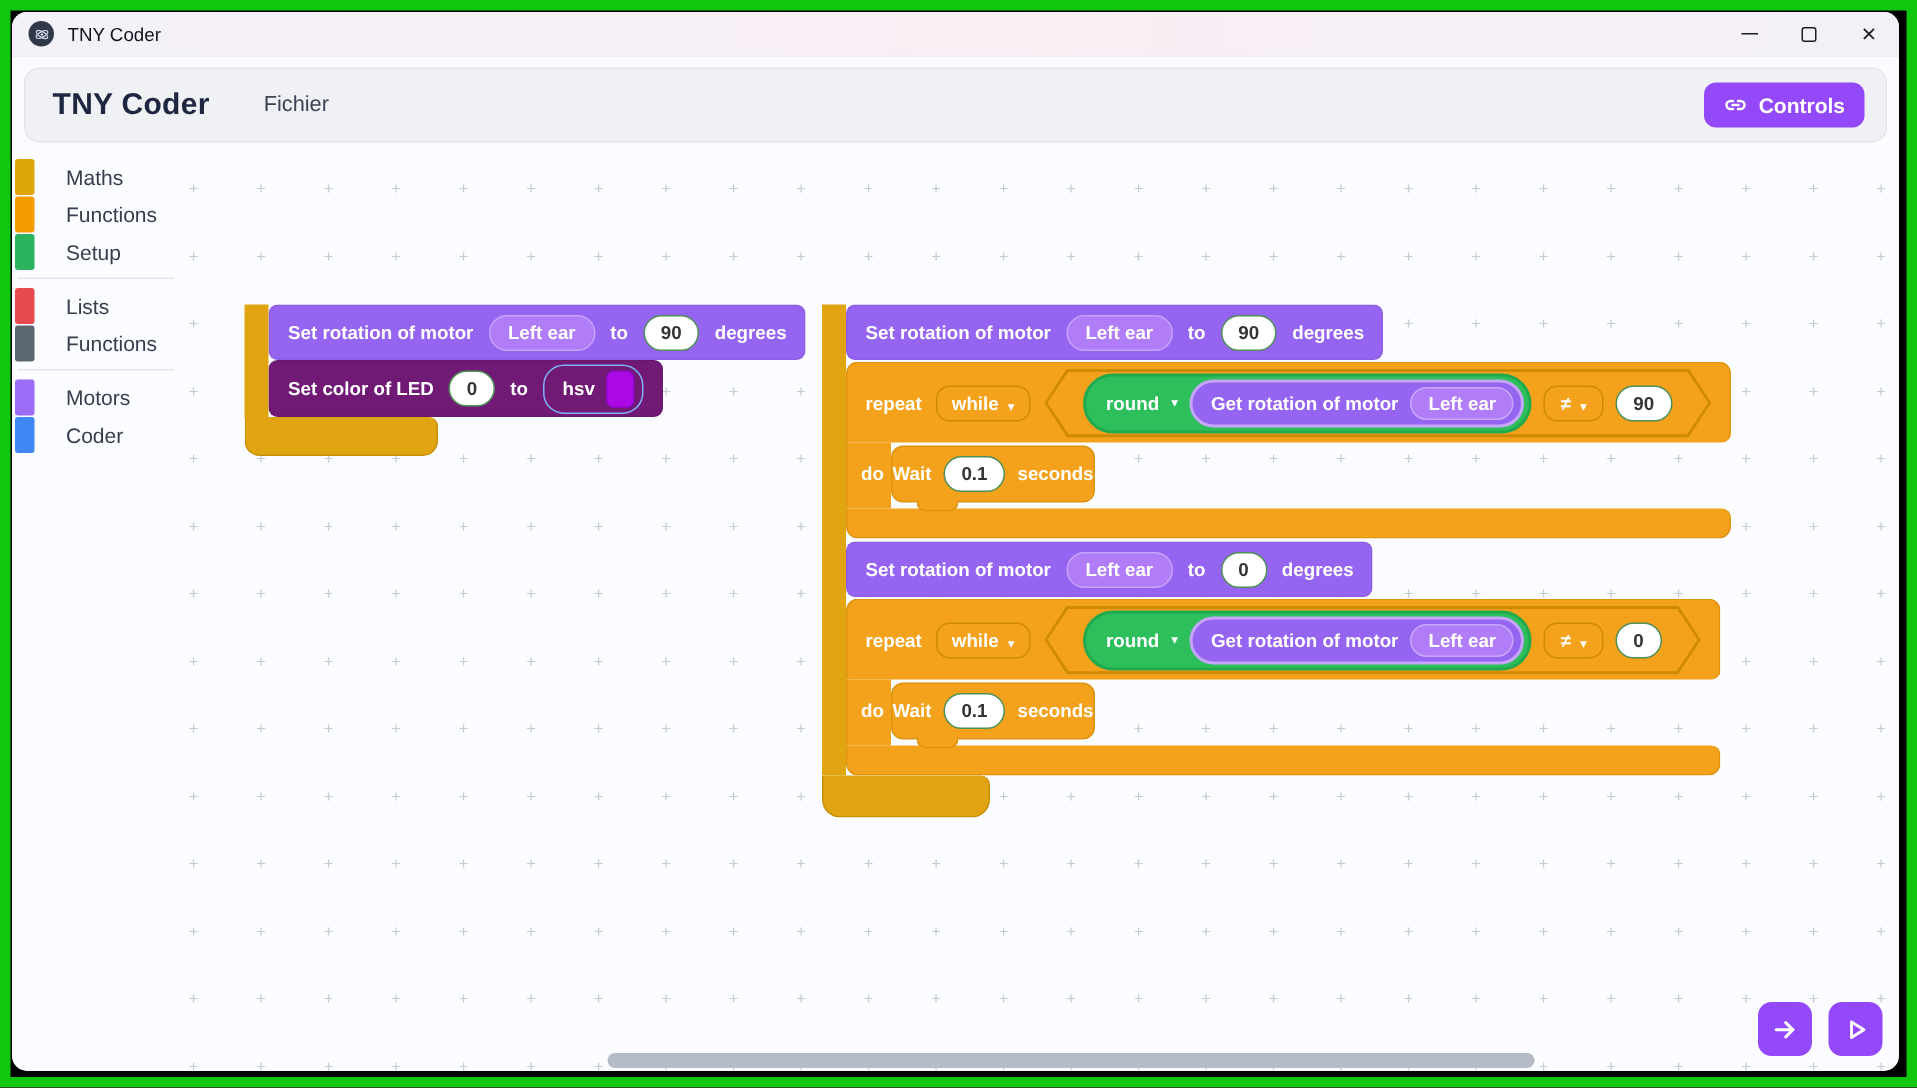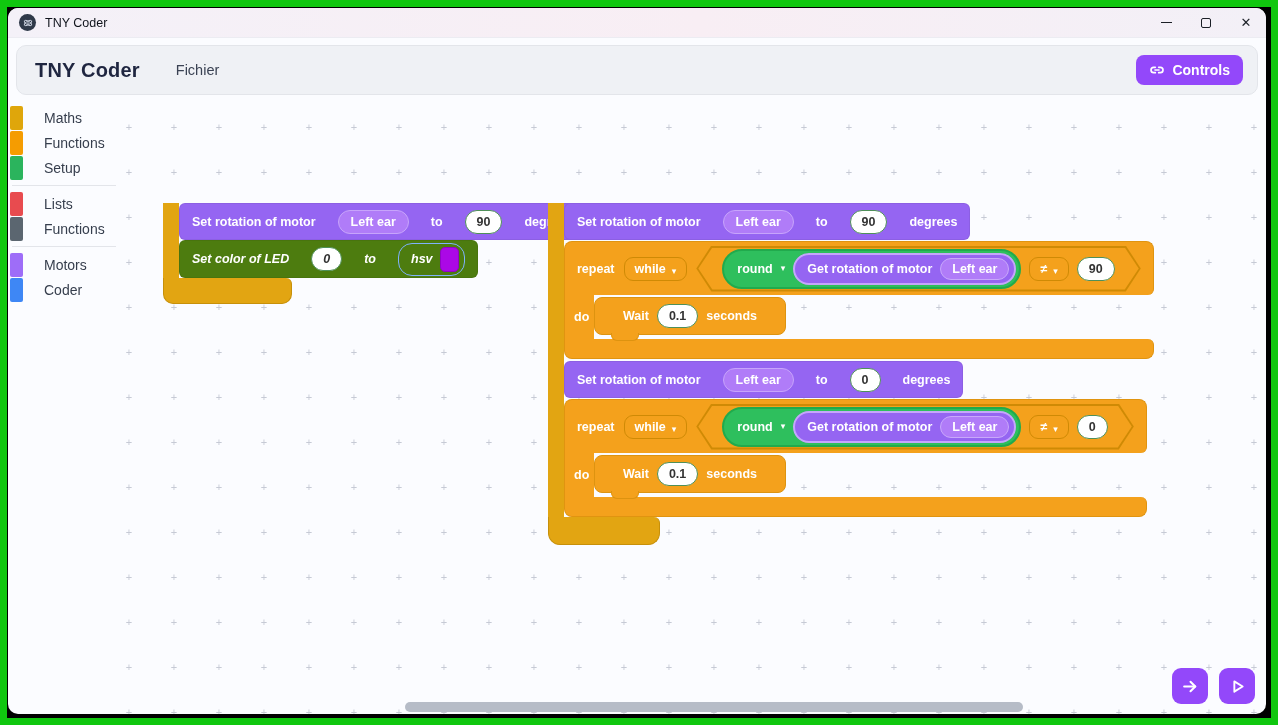--- a/index.html
+++ b/index.html
@@ -58,41 +58,41 @@
                 color:#fff; font-weight:700; font-size:12.5px; cursor:pointer; white-space:nowrap; }
 
   
   .hat-head { position:absolute; height:51px; background:#e2a512; border:1px solid #c7900a;
               border-radius:14px 40px 0 0 / 14px 24px 0 0; display:flex; align-items:flex-end;
               padding:0 0 9px 12px; cursor:grab; }
   .spine { position:absolute; width:16px; background:#e2a512; }
   .foot { position:absolute; height:26px; background:#e2a512; border:1px solid #c7900a;
           border-top:none; border-radius:0 6px 10px 10px; }
 
-  .stack { position:absolute; display:inline-flex; align-items:center; gap:22px; padding:0 12px;
+  .stack { position:absolute; display:inline-flex; align-items:center; gap:10px; padding:0 12px;
            border-radius:6px; cursor:grab; white-space:nowrap; }
   .purple { background:#9565f2; border:1px solid rgba(0,0,0,.06); }
-  .blue   { background:#4d7c0f; border:1px solid rgba(0,0,0,.06);font-style:italic; }
+  .blue   { background:#701a75; border:1px solid rgba(0,0,0,.06); }
 
   .hsv-field { display:inline-flex; align-items:center; gap:7px; border:1.5px solid #7fb2fb;
                border-radius:14px; padding:3px 5px 3px 12px; cursor:pointer; }
   .swatch { width:19px; height:25px; border-radius:5px; border:1.5px solid #8f05c2; }
 
   
   .repeat { position:absolute; display:flex; flex-direction:column; align-items:stretch; width:max-content; cursor:grab; }
   .rep-head { height:54px; background:#f4a11c; border:1px solid #e09410; border-bottom:none;
               border-radius:8px 8px 6px 0; display:flex; align-items:center; gap:9px; padding:0 12px; }
   .rep-body { display:flex; align-items:flex-start; min-height:44px; }
   .rep-spine { width:30px; align-self:stretch; background:#f4a11c; border-left:1px solid #e09410;
                padding:12px 0 0 9px; }
   .rep-foot { height:20px; background:#f4a11c; border:1px solid #e09410; border-top:none;
               border-radius:0 6px 8px 8px; }
   .wait-block { position:relative; height:38px; margin-top:2px; background:#f4a11c;
                 border:1.5px solid #dd9310; border-radius:8px; display:inline-flex;
-                align-items:center; gap:8px; padding:0 28px; cursor:grab; }
+                align-items:center; gap:8px; padding:0 0; cursor:grab; }
   .wait-block::after { content:''; position:absolute; left:16px; bottom:-7px; width:26px; height:7px;
                 background:#f4a11c; border:1.5px solid #dd9310; border-top:none; border-radius:0 0 6px 6px; }
 
   .hex { position:relative; display:flex; align-items:stretch; height:46px; background:#cf8a05;
          clip-path:polygon(15px 0, calc(100% - 15px) 0, 100% 50%, calc(100% - 15px) 100%, 15px 100%, 0 50%); }
   .hex-in { display:flex; align-items:center; gap:8px; background:#f4a11c; margin:2px; flex:1;
             clip-path:polygon(14px 0, calc(100% - 14px) 0, 100% 50%, calc(100% - 14px) 100%, 14px 100%, 0 50%);
             padding:0 24px; }
   .green-pill { background:#2ebf5d; border:2px solid #21aa4d; border-radius:20px; display:inline-flex;
                 align-items:center; gap:8px; padding:2px 3px 2px 13px; cursor:grab; }

